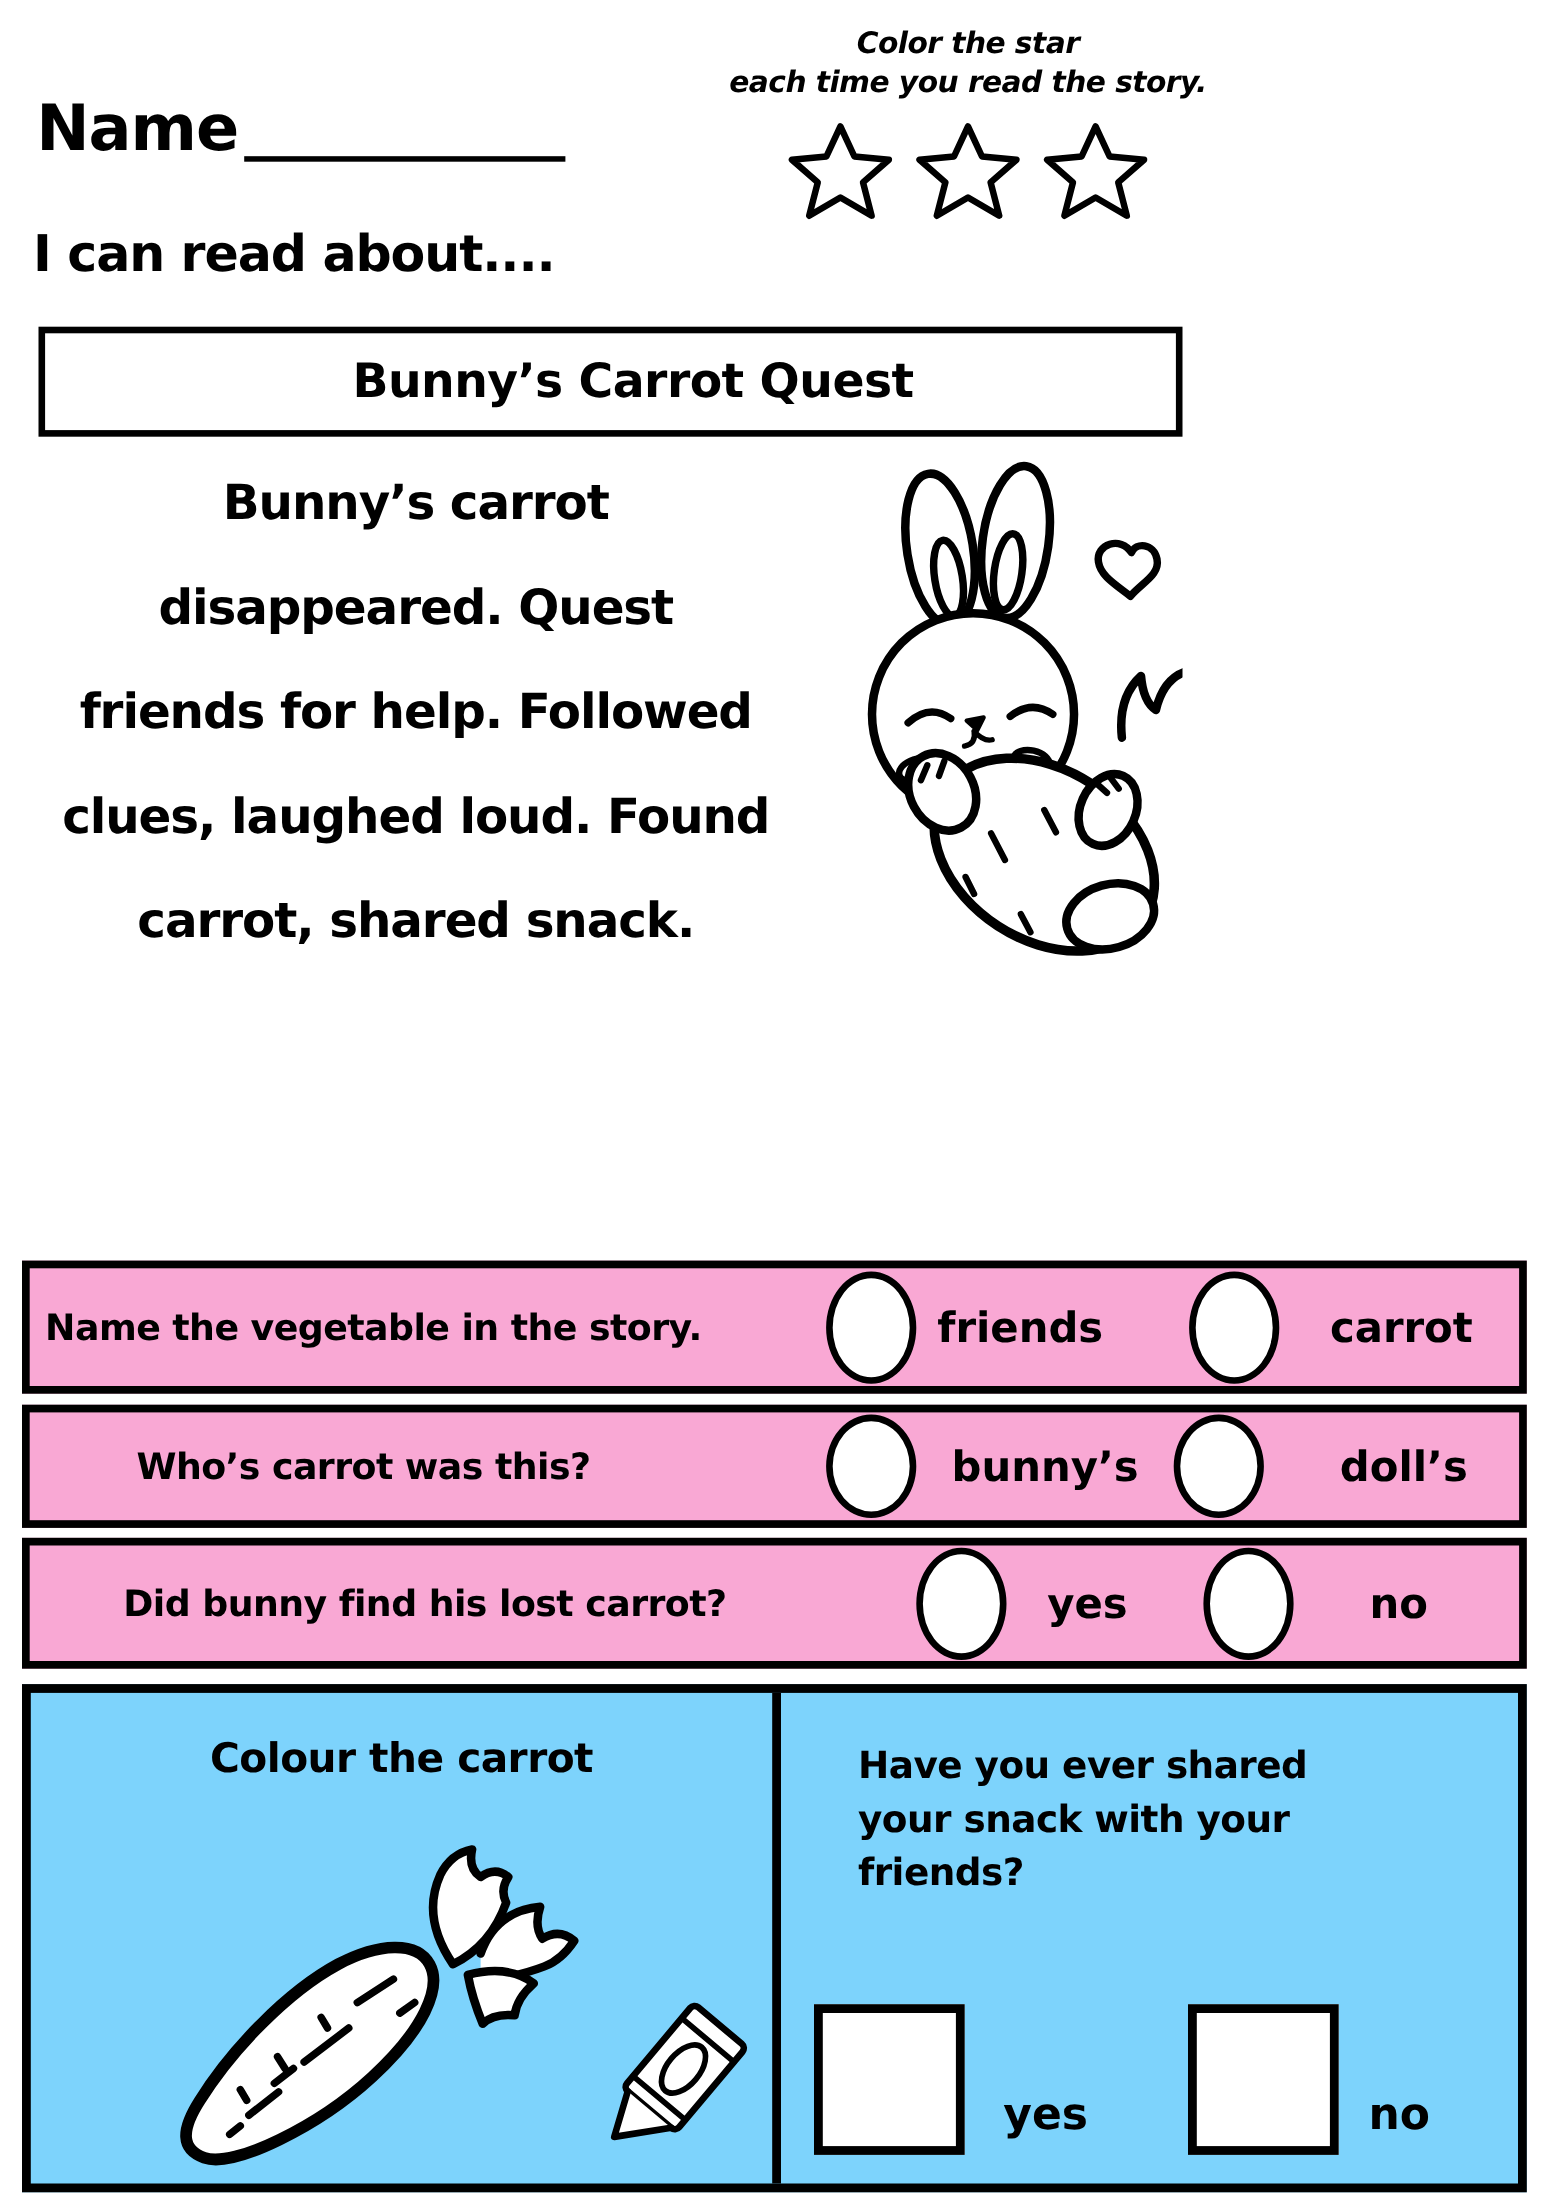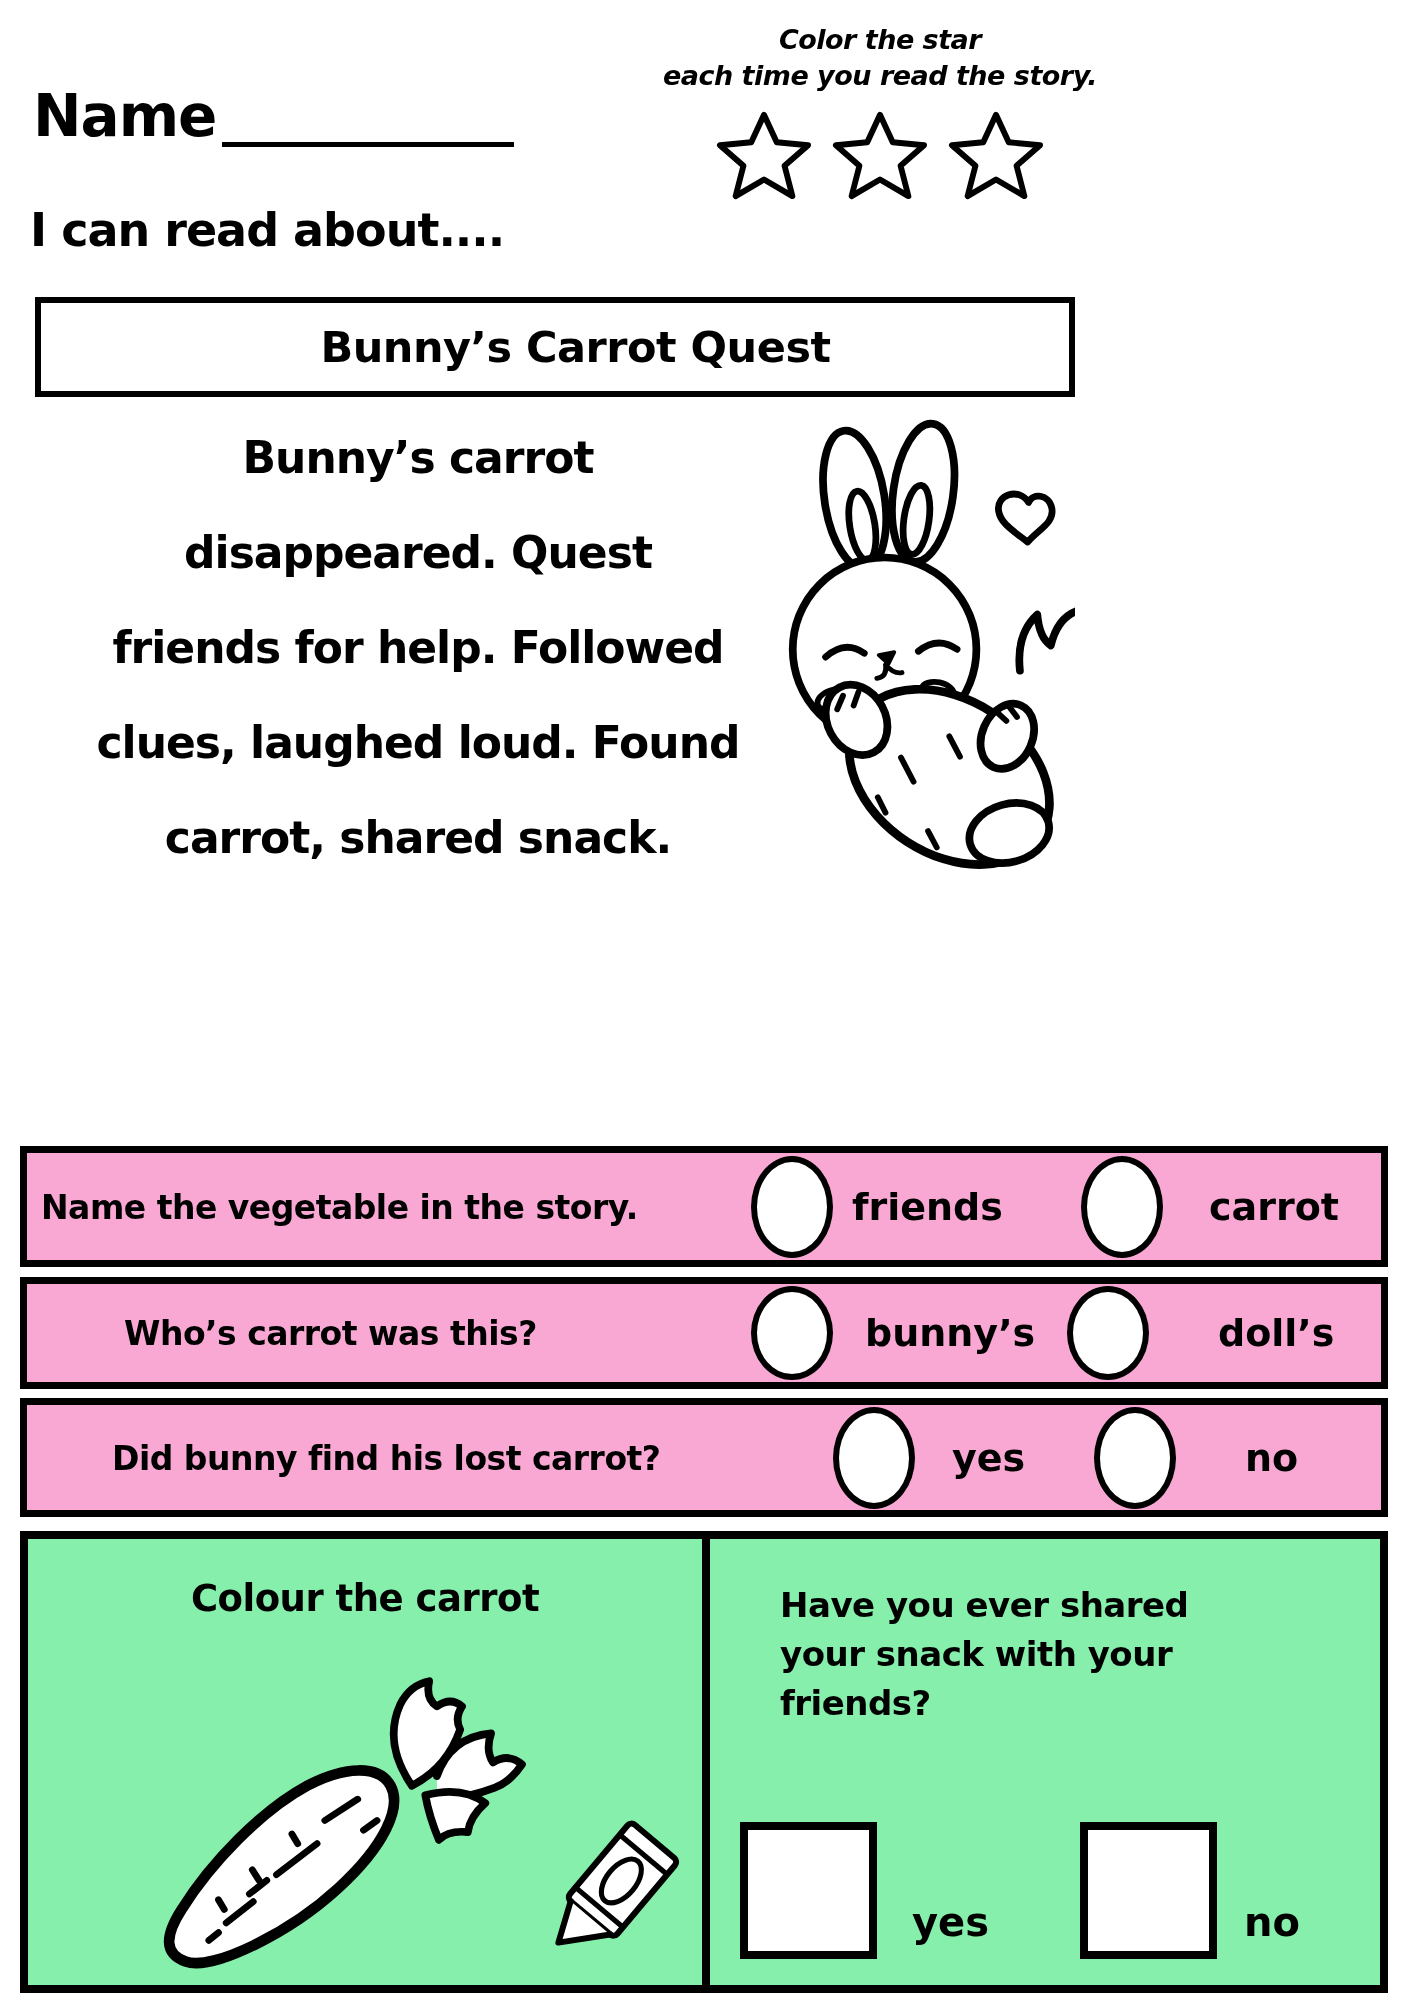--- a/index.html
+++ b/index.html
@@ -14,40 +14,40 @@
   .star-line{font-size:27px;font-weight:700;letter-spacing:-0.5px;line-height:36px;font-style:italic;}
   .stars-row{margin-top:14px;display:flex;justify-content:center;gap:12px;}
   .star-icon{width:104px;height:94px;}
 
   .intro{left:30px;top:203px;font-size:46px;font-weight:700;letter-spacing:-1px;}
 
   .title-box{left:35px;top:297px;width:1040px;height:100px;border:6px solid #000;
              box-sizing:border-box;display:flex;align-items:center;justify-content:center;padding-left:41px;}
   .title-box span{font-size:43px;font-weight:700;letter-spacing:-0.5px;}
 
-  .story-text{left:0;top:410px;width:756px;text-align:center;padding-left:40px;}
+  .story-text{left:0;top:410px;width:756px;text-align:center;}
   .story-line{font-size:44px;font-weight:700;letter-spacing:-1px;line-height:95px;white-space:nowrap;}
 
   .bunny{left:785px;top:412px;width:290px;height:465px;}
 
   .q-row{position:absolute;left:20px;width:1368px;border:7px solid #000;background:#f9a8d4;box-sizing:border-box;}
   #q1{top:1146px;height:121px;}
   #q2{top:1277px;height:112px;}
   #q3{top:1398px;height:119px;}
   .prompt{position:absolute;top:50%;transform:translateY(-50%);font-size:33px;font-weight:700;white-space:nowrap;letter-spacing:-0.5px;}
   .opt{position:absolute;top:50%;transform:translateY(-50%);font-size:38px;font-weight:700;white-space:nowrap;}
   .radio{position:absolute;top:50%;transform:translateY(-50%);width:82px;height:102px;
          border:6px solid #000;border-radius:50%;background:#fff;box-sizing:border-box;}
   #q2 .radio{height:94px;}
   .q1-p{left:14px;} .q1-c1{left:724px;} .q1-l1{left:825px;} .q1-c2{left:1054px;} .q1-l2{left:1182px;}
   .q2-p{left:97px;} .q2-c1{left:724px;} .q2-l1{left:838px;} .q2-c2{left:1040px;} .q2-l2{left:1191px;}
   .q3-p{left:57px;margin-left:28px;} .q3-c1{left:806px;} .q3-l1{left:925px;} .q3-c2{left:1067px;} .q3-l2{left:1218px;}
 
   .bottom-box{left:20px;top:1531px;width:1368px;height:462px;border:8px solid #000;
-              box-sizing:border-box;background:#86efac;}
+              box-sizing:border-box;background:#7dd3fc;}
   .divider{position:absolute;left:674px;top:0;height:100%;width:8px;background:#000;}
   .colour-title{position:absolute;left:0;top:38px;width:674px;text-align:center;
                 font-size:37px;font-weight:700;letter-spacing:-0.5px;}
   .carrot-svg{position:absolute;left:100px;top:92px;width:440px;height:348px;}
   .crayon-svg{position:absolute;left:495px;top:268px;width:172px;height:172px;}
   .share-q{position:absolute;left:752px;top:42px;width:465px;font-size:34px;font-weight:700;
            line-height:49px;letter-spacing:-0.5px;}
   .checkbox{position:absolute;width:137px;height:137px;border:8px solid #000;box-sizing:border-box;background:#fff;}
   .cb1{left:712px;top:283px;} .cb2{left:1052px;top:283px;}
   .cb-label{position:absolute;font-size:40px;font-weight:700;}

